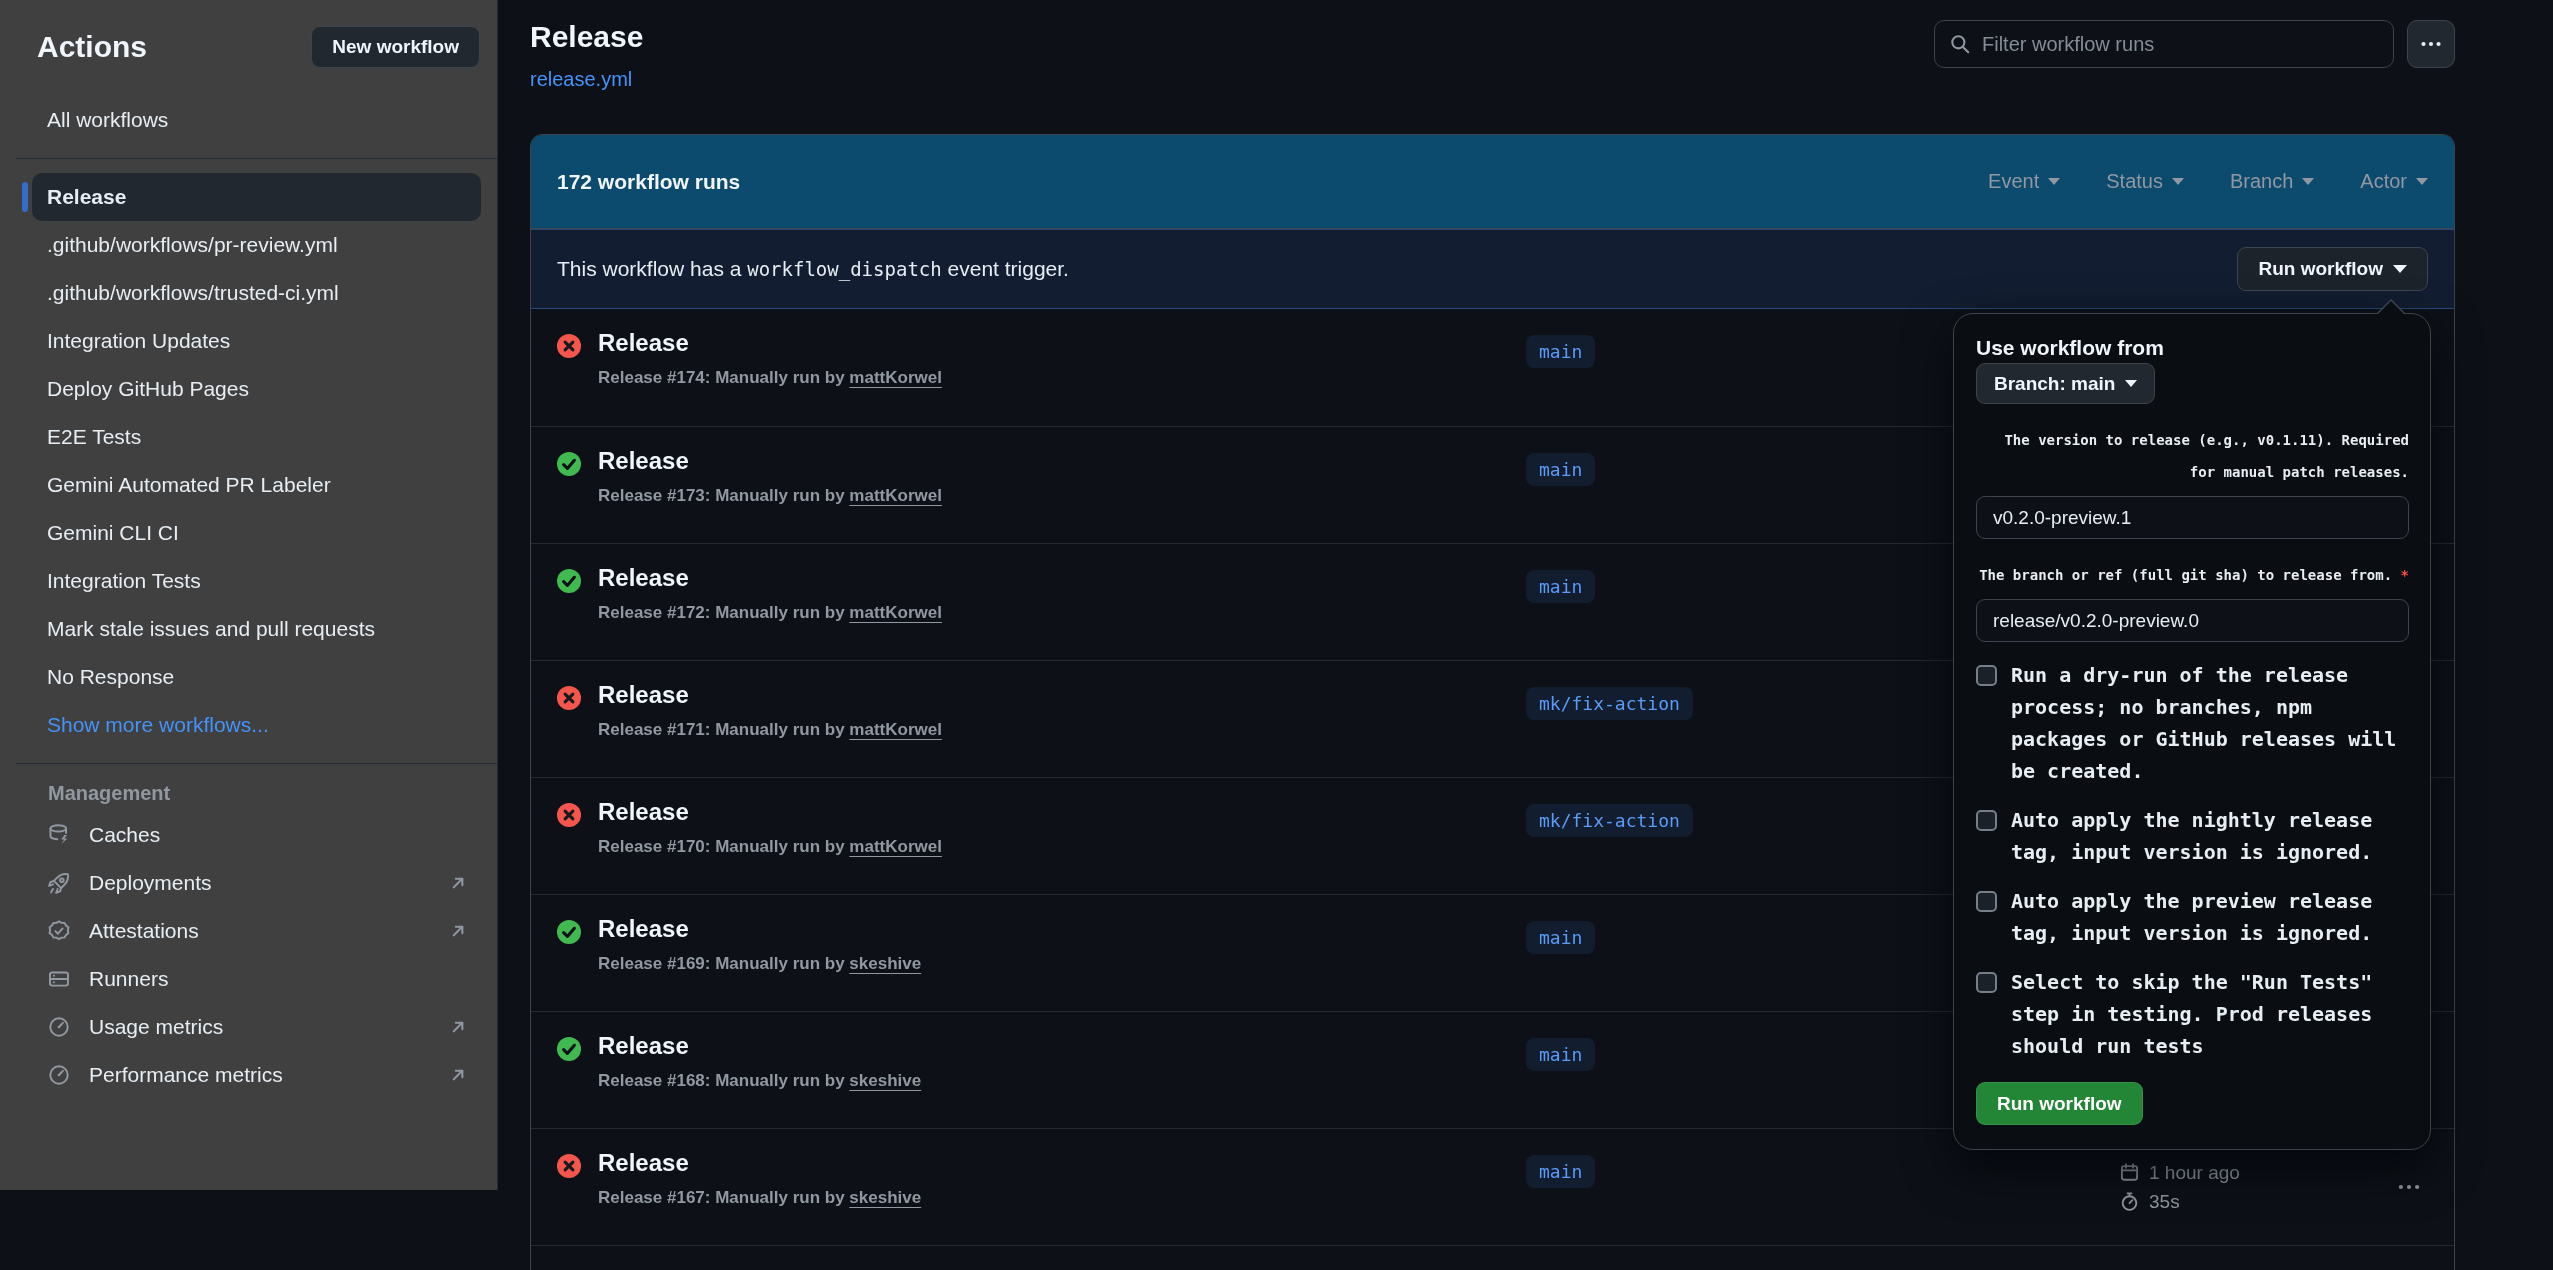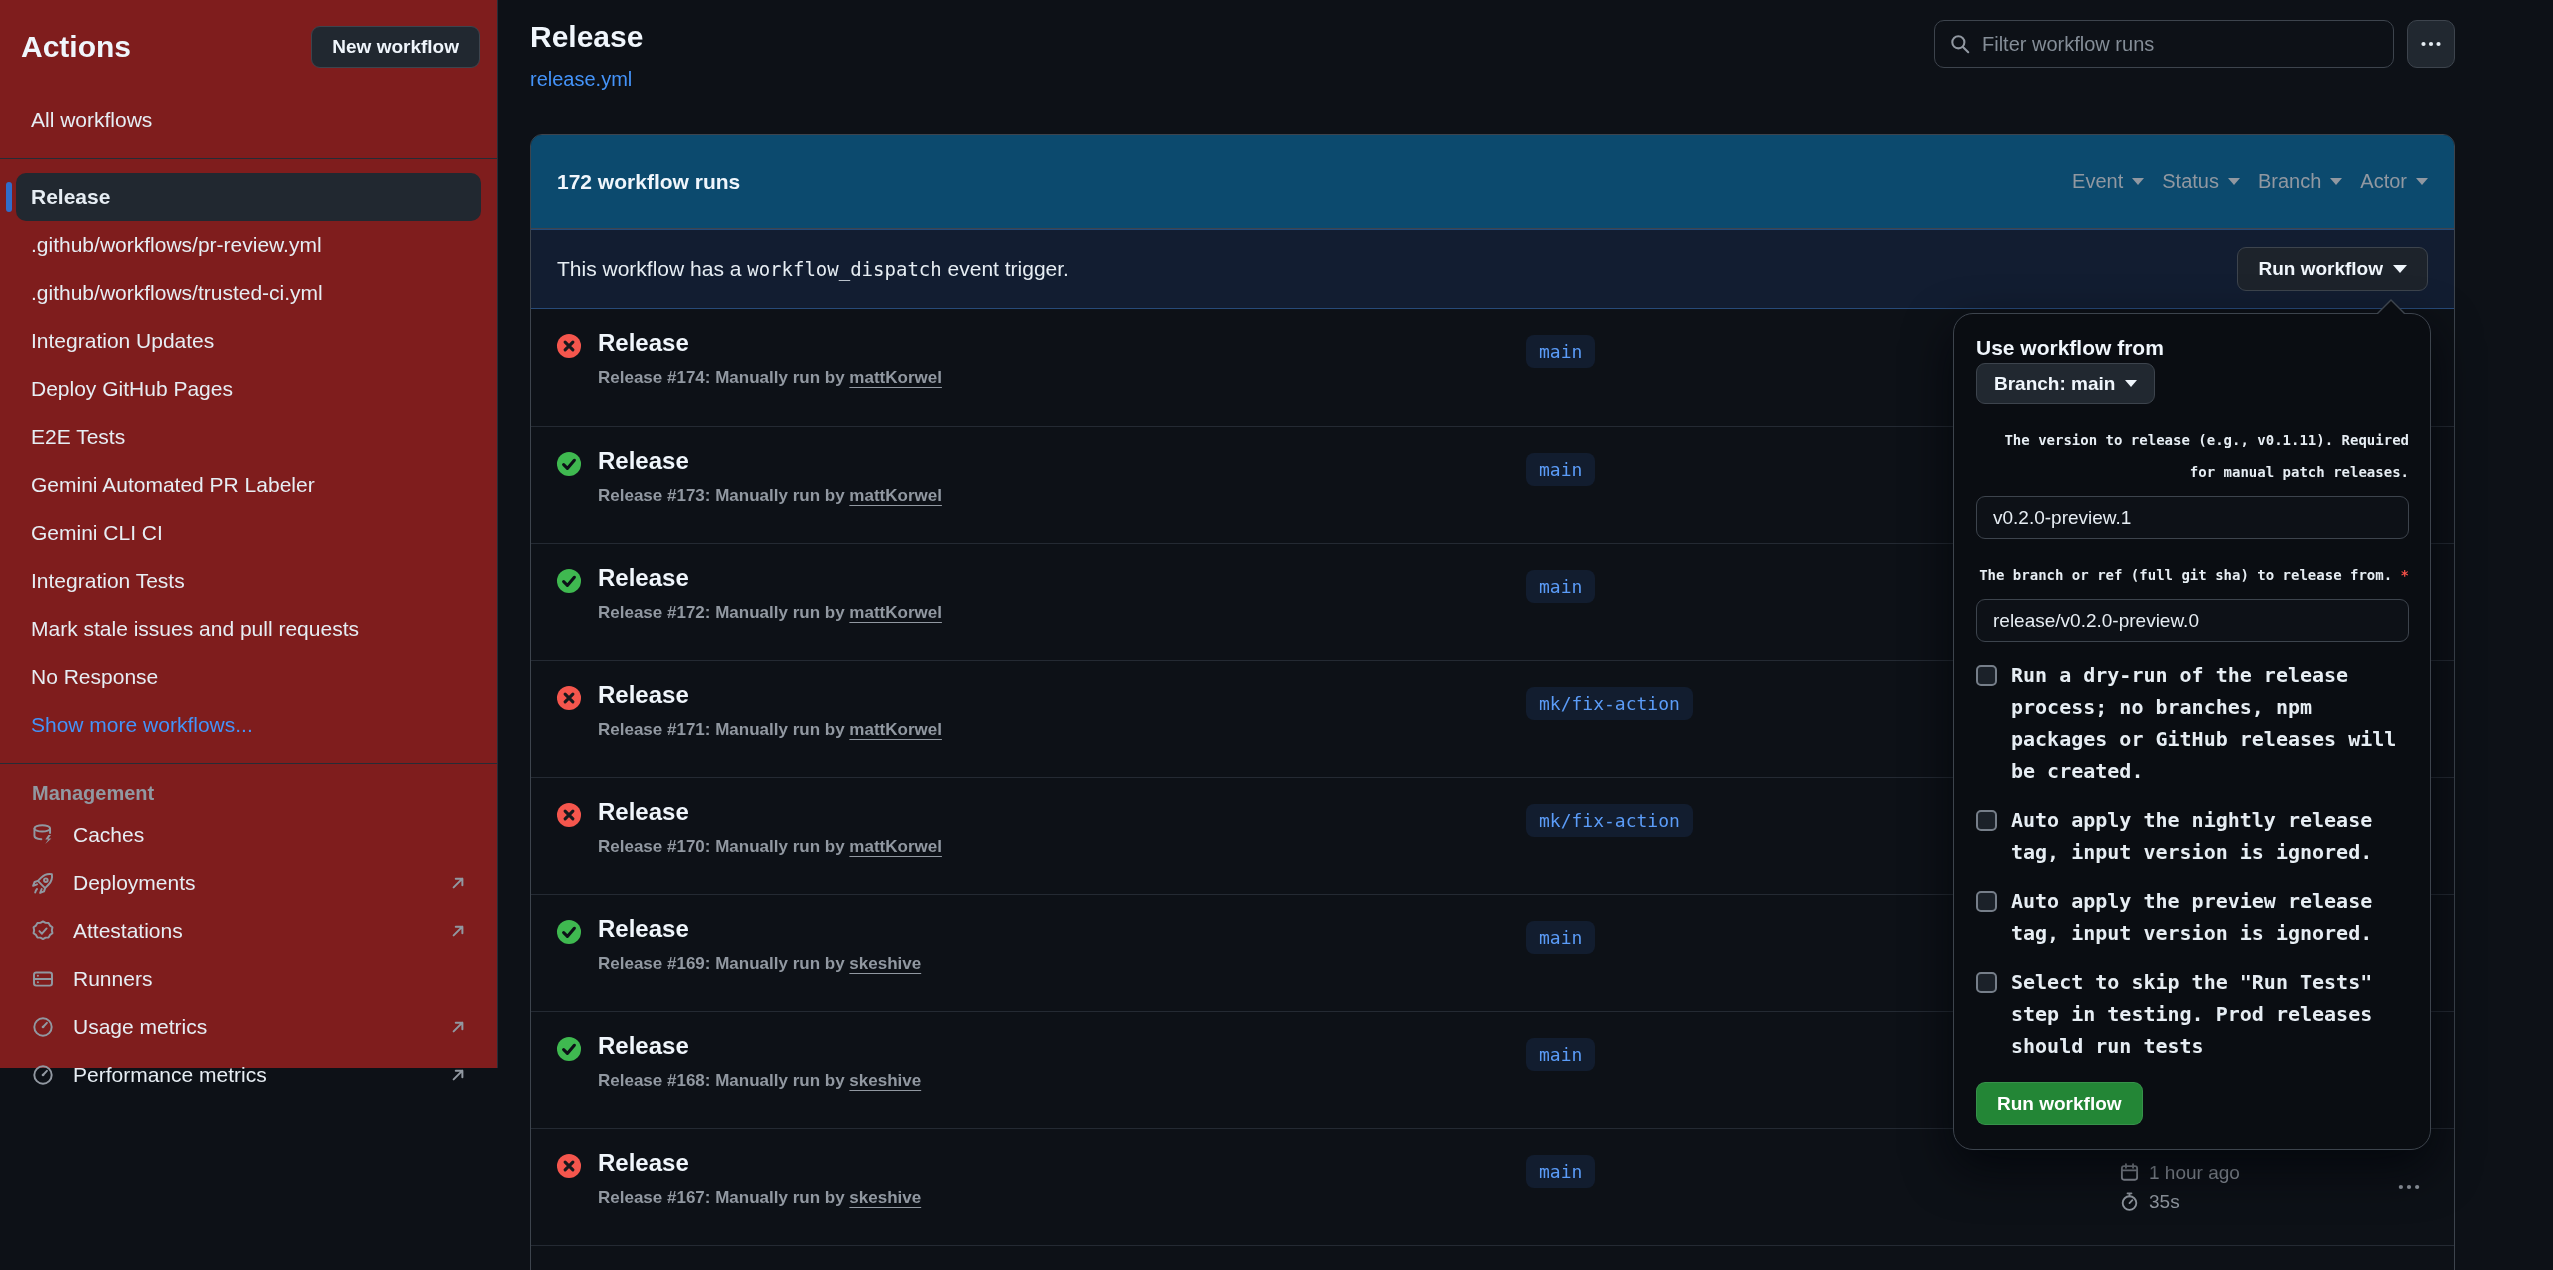--- a/index.html
+++ b/index.html
@@ -6,22 +6,22 @@
   html,body { width:2553px; height:1270px; overflow:hidden; }
   body {
     background:#0d1117; color:#e6edf3;
     font-family:"Liberation Sans", sans-serif;
     position:relative;
   }
   .mono { font-family:"DejaVu Sans Mono", monospace; }
 
   
   .sidebar {
-    position:absolute; left:0; top:0; width:498px; height:1068px;
-    border-right:1px solid #262c36; padding-top:22px; background:#7f1d1d;
+    position:absolute; left:0; top:0; width:498px; height:1190px;
+    border-right:1px solid #262c36; padding-top:22px; background:#404040;padding-left:16px;
   }
   .sb-head { display:flex; align-items:center; justify-content:space-between; padding:0 17px 0 21px; height:50px; }
   .sb-title { font-size:30px; font-weight:bold; color:#f0f6fc; }
   .btn { display:inline-flex; align-items:center; gap:10px; background:#212830; border:1px solid #3d444d;
          border-radius:9px; color:#f0f6fc; font-size:19px; font-weight:bold; cursor:pointer;
          font-family:"Liberation Sans", sans-serif; }
   .sb-new-btn { height:42px; padding:0 20px; }
   .sb-all { margin-top:24px; }
   .sb-item { display:flex; align-items:center; height:48px; margin:0 16px; padding:0 15px;
              border-radius:10px; font-size:21px; color:#e6edf3; position:relative; cursor:pointer; }
@@ -51,21 +51,21 @@
                 font-size:20px; font-family:"Liberation Sans", sans-serif; }
   .search-box input::placeholder { color:#848d97; }
   .icon-btn { width:48px; height:48px; align-items:center; justify-content:center; display:inline-flex;
               background:#212830; border:1px solid #3d444d; border-radius:10px; color:#e6edf3; cursor:pointer; }
 
   
   .runs-box { margin-top:2px; border:1px solid #3d444d; border-radius:12px; background:#0d1117; overflow:hidden; }
   .runs-header { display:flex; align-items:center; justify-content:space-between; height:94px;
                  background:#0c4a6e; border-bottom:1px solid #3d444d; padding:0 26px; }
   .runs-count { font-size:21px; font-weight:bold; color:#f0f6fc; }
-  .runs-filters { display:flex; gap:18px; }
+  .runs-filters { display:flex; gap:46px; }
   .filter-dd { display:flex; align-items:center; gap:9px; color:#9198a1; font-size:20px; cursor:pointer; }
   .caret { width:0; height:0; border-left:7px solid transparent; border-right:7px solid transparent;
            border-top:8px solid currentColor; display:inline-block; }
 
   .banner { display:flex; align-items:center; justify-content:space-between; height:80px; padding:0 26px;
             background:#121d31; border-top:1px solid #274a78; border-bottom:1px solid #274a78; }
   .banner-text { font-size:21px; color:#e6edf3; }
   .banner-text code { font-size:19px; color:#e6edf3; }
   .banner-btn { height:44px; padding:0 20px; background:#1d232b; }
 

